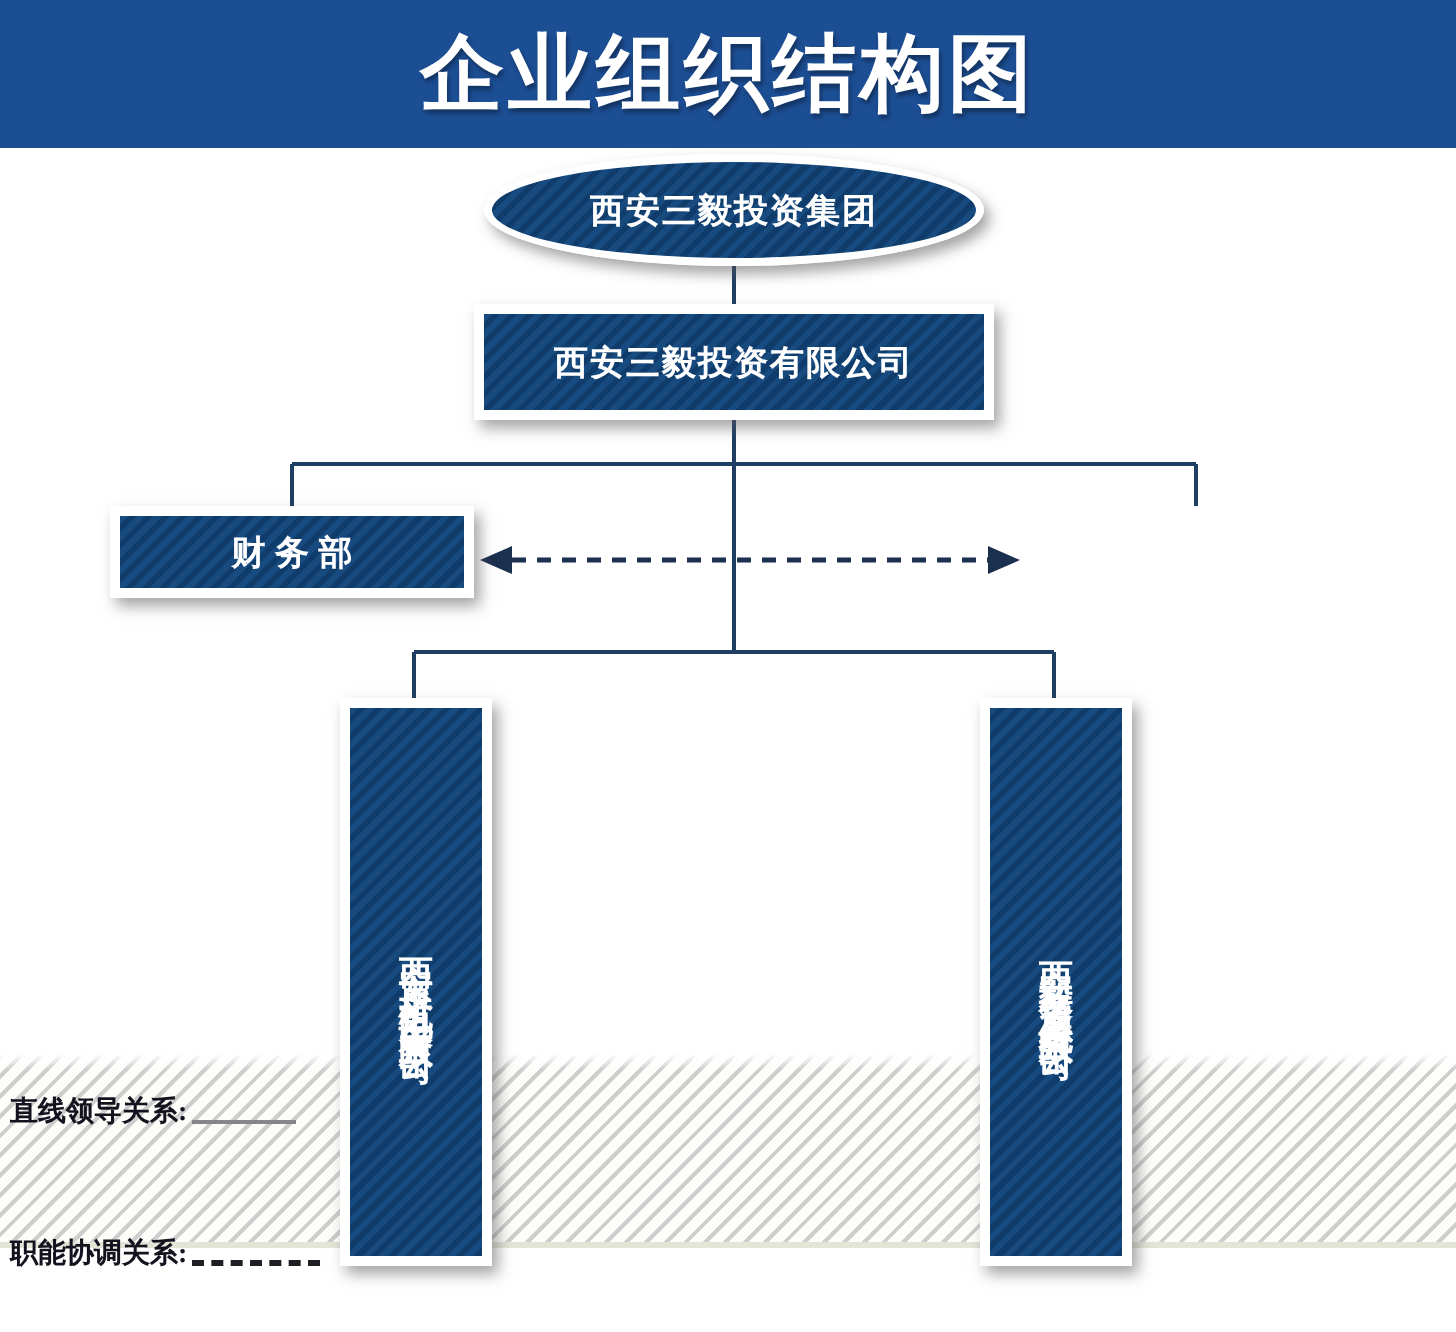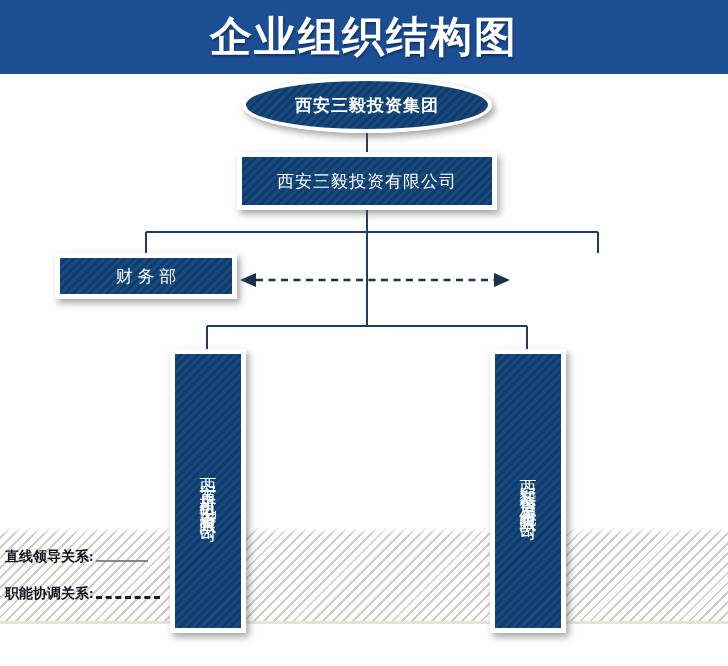--- a/index.html
+++ b/index.html
@@ -74,20 +74,21 @@
         #0f3c6b 3px 6px);
     border: 5px solid #ffffff;
     box-shadow: 3px 4px 7px rgba(90,90,90,0.55);
     color: #ffffff;
     display: flex;
     align-items: center;
     justify-content: center;
     text-align: center;
     z-index: 2;
     cursor: default;
+    font-weight: bold;
   }
   .node-ellipse {
     left: 242px; top: 77px;
     width: 250px; height: 56px;
     border-radius: 50%;
     border-width: 4px;
     font-size: 17px;
     font-weight: bold;
     letter-spacing: 1px;
   }
@@ -131,21 +132,21 @@
     text-align: center;
   }
   .legend-item .legend-label {
     font-size: 14px;
     font-weight: bold;
     color: #13131f;
     line-height: 1.1;
     white-space: nowrap;
   }
   .legend-item-direct { left: 5px; top: 549px; }
-  .legend-item-coordination { left: 5px; top: 586px; }
+  .legend-item-coordination { left: 5px; top: 620px; }
   .legend-line-solid {
     width: 52px; height: 0;
     border-bottom: 2px solid #85858a;
     margin: 0 0 2px 2px;
   }
   .legend-line-dashed {
     width: 64px; height: 0;
     border-bottom: 3px dashed #1e1e24;
     margin: 0 0 2px 2px;
   }

